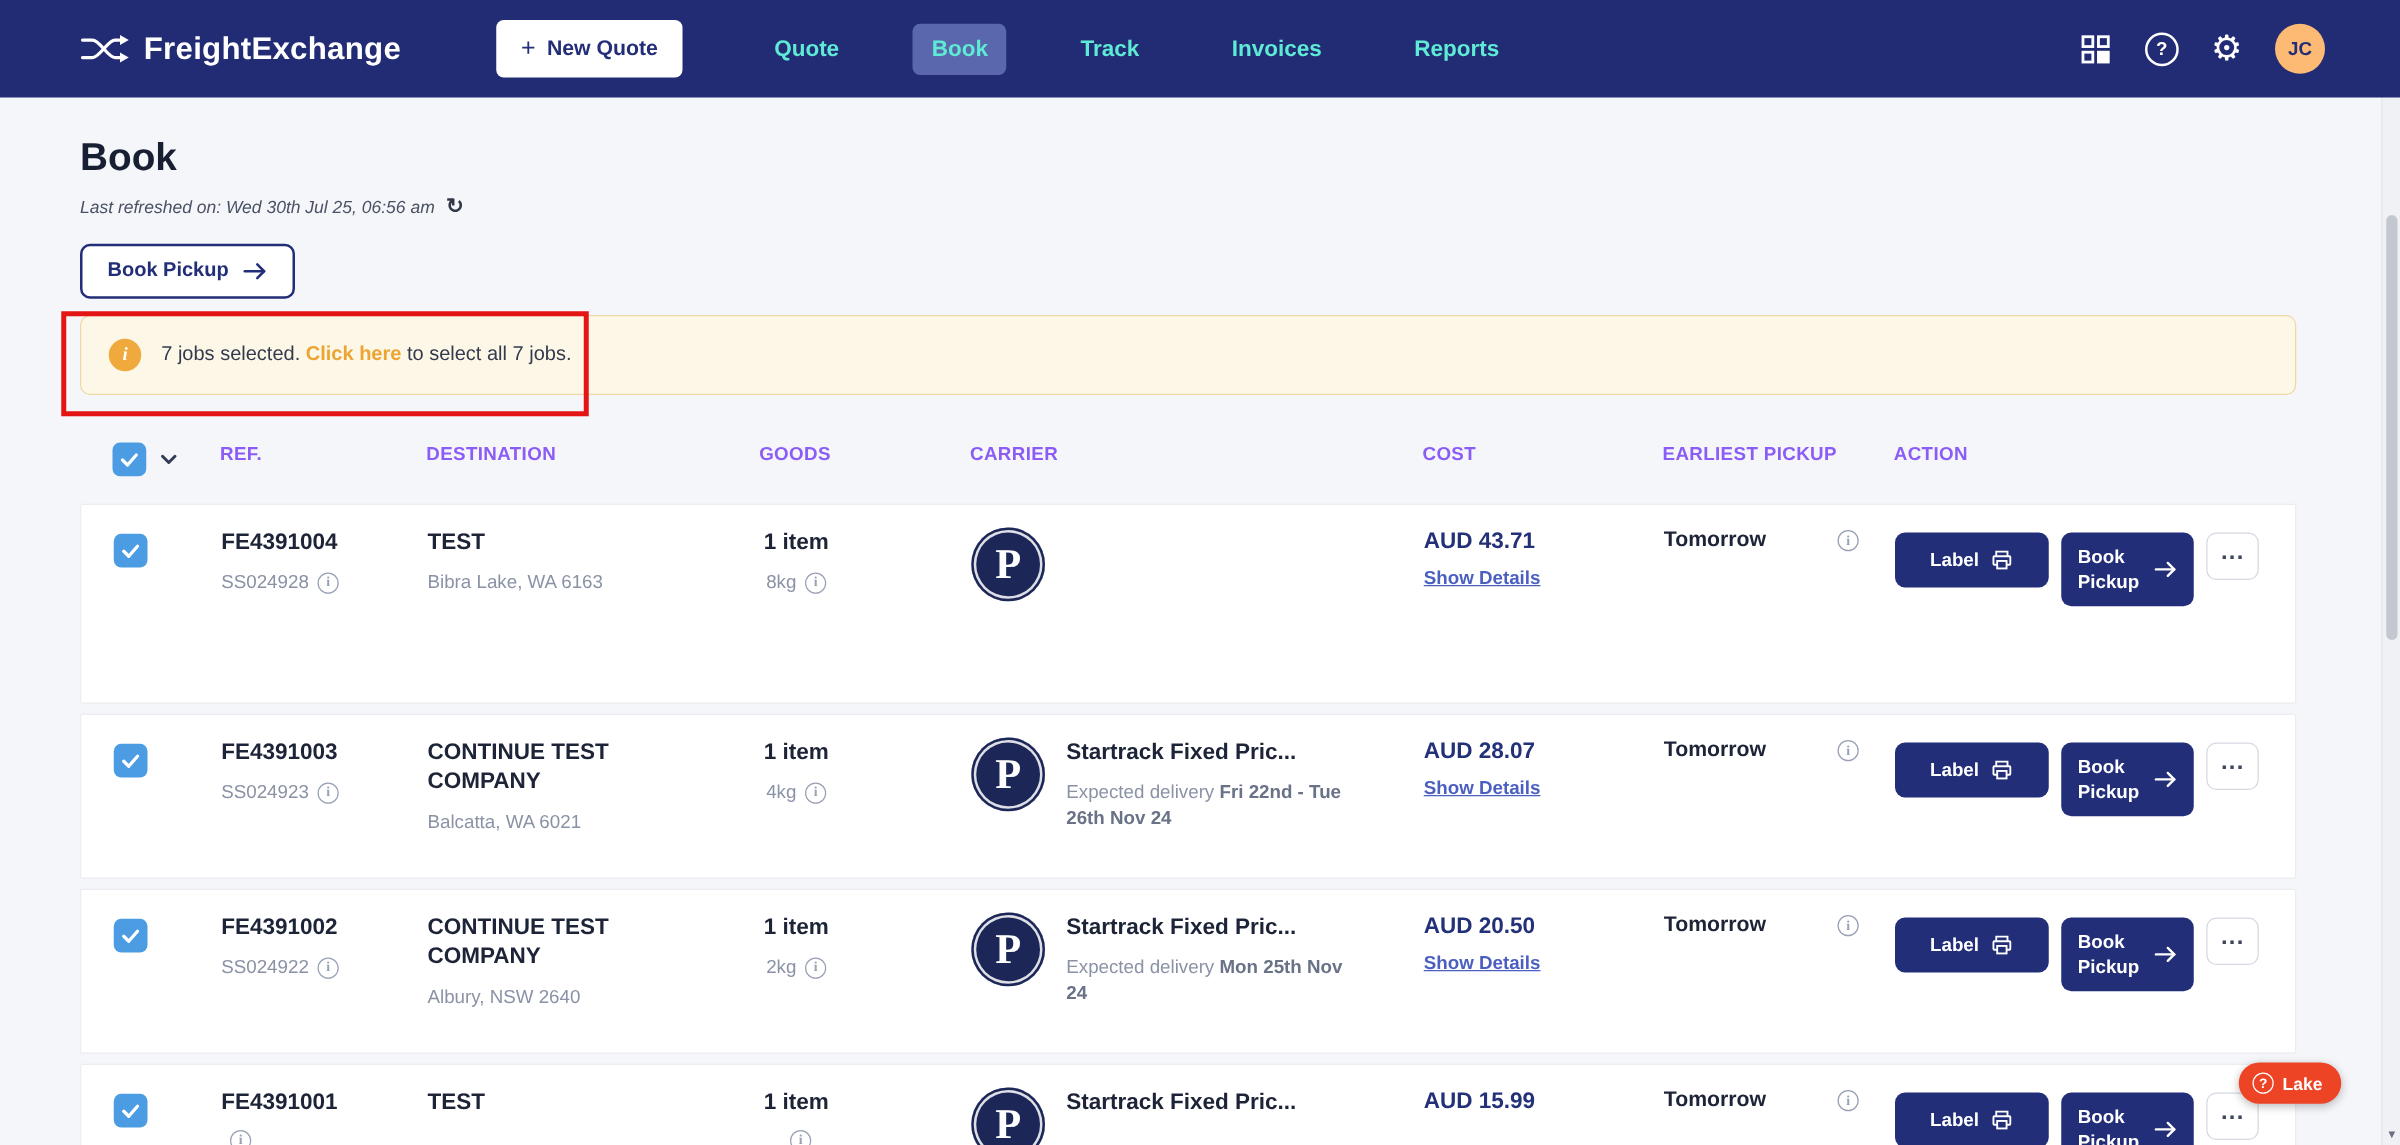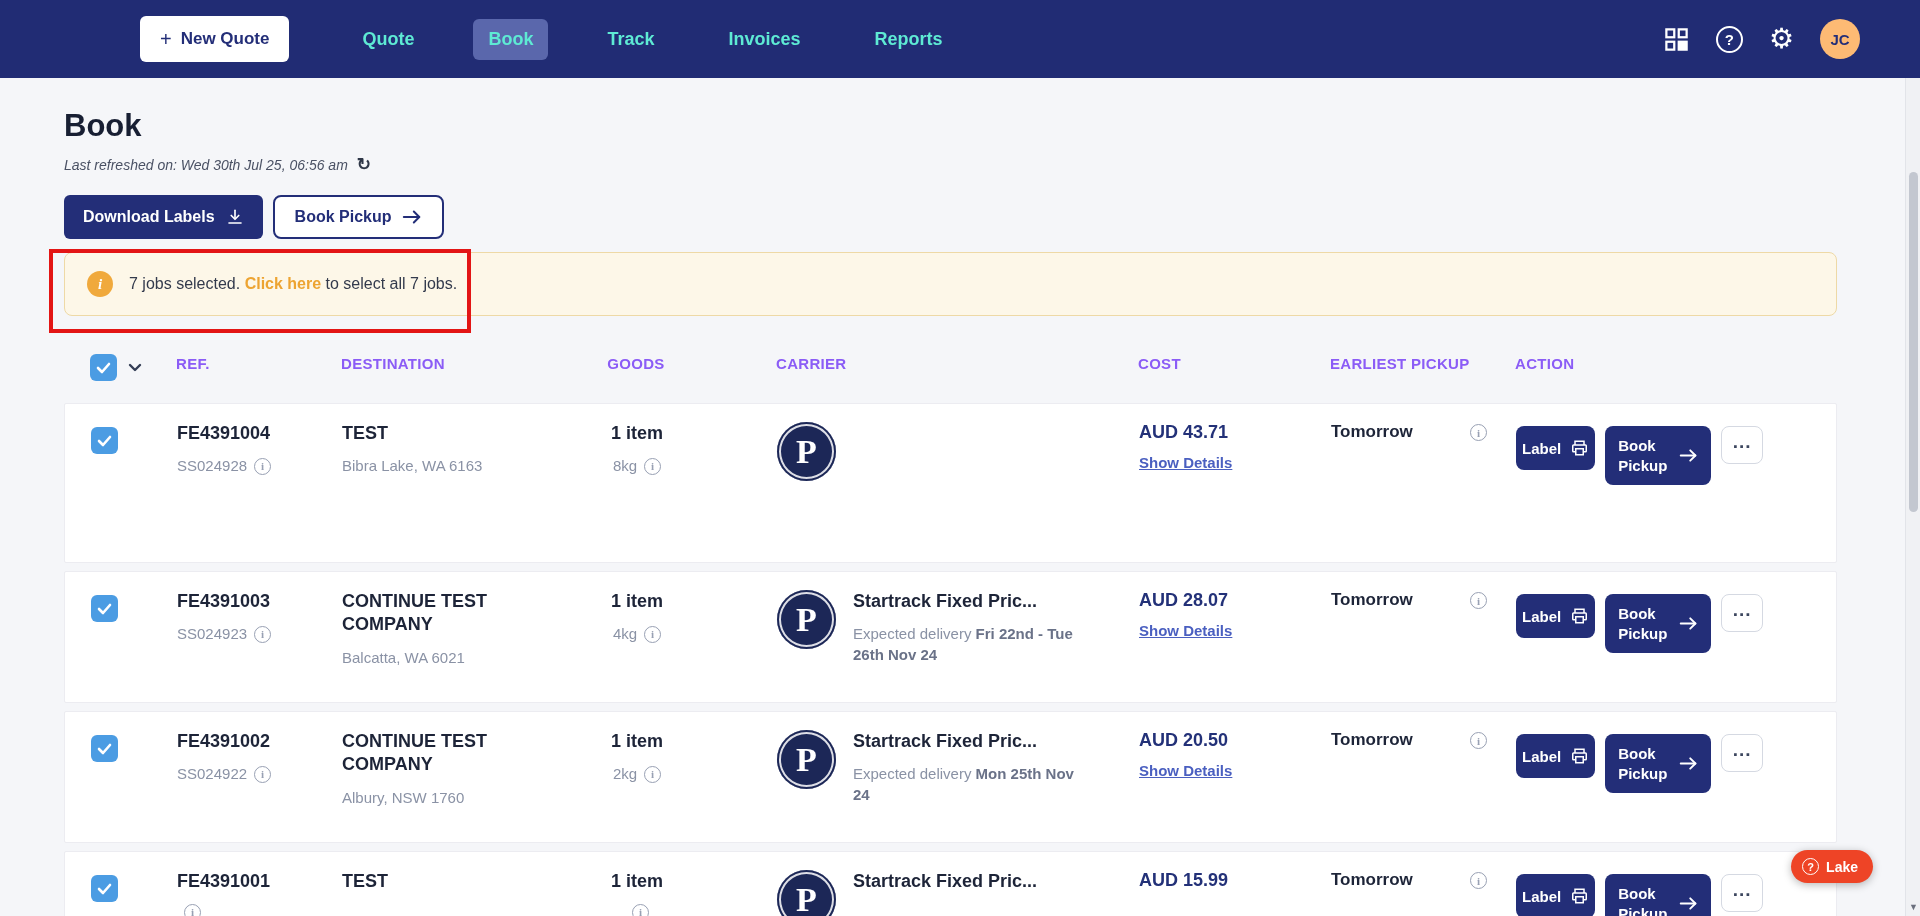--- a/index.html
+++ b/index.html
@@ -112,21 +112,21 @@
   .delivery b{color:#6a7288;font-weight:700;}
   .cost{font-size:18px;font-weight:700;color:#233178;}
   .show-details{margin-top:11px;font-size:15px;font-weight:600;color:var(--link-blue);text-decoration:underline;cursor:pointer;display:inline-block;}
   .show-details:empty{display:none;}
   .cell-pickup{display:flex;align-items:flex-start;padding-right:12px;}
   .pickup-text{font-size:17px;font-weight:700;color:var(--text-dark);}
   .cell-pickup .info-i{margin-left:auto;margin-top:2px;}
   .cell-action{display:flex;gap:10px;padding-left:17px;padding-top:4px;align-items:flex-start;}
   .btn-label{
     display:flex;align-items:center;gap:9px;background:var(--btn-navy);color:#fff;border:none;
-    border-radius:8px;padding:13px 6px;font-size:15px;font-weight:700;cursor:pointer;font-family:inherit;
+    border-radius:8px;padding:13px 28px;font-size:15px;font-weight:700;cursor:pointer;font-family:inherit;
   }
   .btn-book{
     display:flex;align-items:center;gap:9px;background:var(--btn-navy);color:#fff;border:none;
     border-radius:8px;padding:10px 13px;font-size:15px;font-weight:700;cursor:pointer;text-align:left;font-family:inherit;
   }
   .btn-book .txt{width:52px;line-height:1.3;}
   .btn-dots{
     background:#fff;border:1px solid #d5d9e2;border-radius:8px;width:42px;height:38px;
     font-size:19px;font-weight:700;color:#3c465e;cursor:pointer;letter-spacing:1px;
     display:flex;align-items:flex-start;justify-content:center;line-height:.7;padding-top:8px;font-family:inherit;
@@ -141,20 +141,29 @@
   .faq-q{width:17px;height:17px;border:1.5px solid #fff;border-radius:50%;display:flex;align-items:center;justify-content:center;font-size:11px;}
   
   .scrollbar-track{position:absolute;top:0;right:0;width:15px;height:916px;background:#f0f1f4;border-left:1px solid #e2e4e9;z-index:15;cursor:pointer;}
   .scrollbar-thumb{position:absolute;top:172px;left:3px;width:9px;height:340px;background:#c3c7d0;border-radius:5px;cursor:grab;}
   .scroll-arrow{position:absolute;bottom:4px;left:0;width:15px;text-align:center;color:#6a6f7d;font-size:9px;}
 </style>
 </head>
 <body>
 
 <header class="navbar">
+  <div class="brand">
+    <svg class="brand-icon" width="40" height="26" viewBox="0 0 40 26" fill="none" stroke="#fff" stroke-width="2.6" stroke-linecap="round" stroke-linejoin="round">
+      <path d="M2 6 H10 C16 6 22 20 28 20 H32"></path>
+      <path d="M2 20 H10 C16 20 22 6 28 6 H32"></path>
+      <polygon points="32,16 39,20 32,24" fill="#fff" stroke="none"></polygon>
+      <polygon points="32,2 39,6 32,10" fill="#fff" stroke="none"></polygon>
+    </svg>
+    <span class="brand-text">FreightExchange</span>
+  </div>
 
   <button class="new-quote">
     <span class="plus">+</span>
     <span>New Quote</span>
   </button>
 
   <nav class="nav-links">
     <span class="nav-link">Quote</span>
     <span class="nav-link active">Book</span>
     <span class="nav-link">Track</span>
@@ -183,28 +192,20 @@
 
 <main>
   <h1 class="page-title">Book</h1>
 
   <div class="refresh-line">
     <span>Last refreshed on: Wed 30th Jul 25, 06:56 am</span>
     <span class="refresh-icon">↻</span>
   </div>
 
   <div class="action-row">
-    <button class="btn-primary">
-      <span>Download Labels</span>
-      <svg width="18" height="18" viewBox="0 0 24 24" fill="none" stroke="#fff" stroke-width="2.2" stroke-linecap="round" stroke-linejoin="round">
-        <path d="M12 3v11"></path>
-          <path d="M7 10l5 5 5-5"></path>
-          <path d="M4 20h16"></path>
-      </svg>
-    </button>
     <button class="btn-outline">
       <span>Book Pickup</span>
       <svg width="20" height="16" viewBox="0 0 22 16" fill="none" stroke="currentColor" stroke-width="2.2" stroke-linecap="round" stroke-linejoin="round">
         <path d="M2 8h17"></path>
           <path d="M13 2l6 6-6 6"></path>
       </svg>
     </button>
   </div>
 
   <div class="alert">
@@ -370,21 +371,21 @@
       <div class="cell">
         <div class="primary">FE4391002</div>
         <div class="secondary">
           <span>SS024922</span>
           <span class="info-i">i</span>
         </div>
       </div>
       <div class="cell">
         <div class="primary">CONTINUE TEST COMPANY</div>
         <div class="secondary">
-            <span>Albury, NSW 1760</span>
+            <span>Albury, NSW 2640</span>
           </div>
       </div>
       <div class="cell cell-goods">
         <div class="primary">1 item</div>
         <div class="secondary">
           <span>2kg</span>
           <span class="info-i">i</span>
         </div>
       </div>
       <div class="cell cell-carrier">

